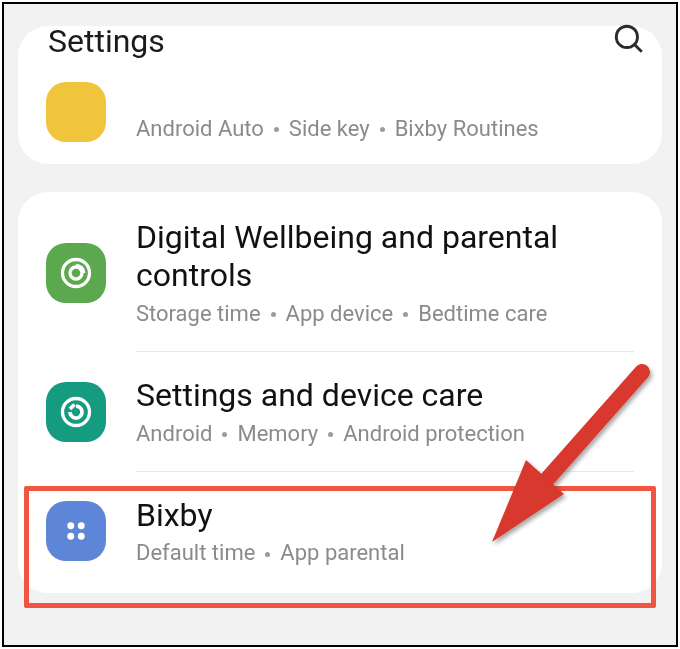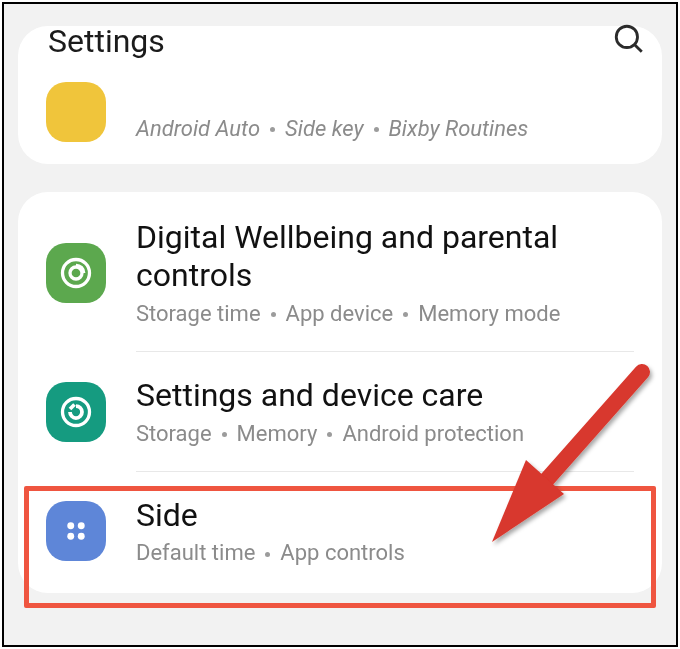--- a/index.html
+++ b/index.html
@@ -41,21 +41,20 @@
     stroke-width: 2;
     fill: none;
   }
   .card {
     background: #fff;
     border-radius: 30px;
     margin: 0 14px;
   }
   .card.cut-top {
     margin-top: -52px;
-    font-style: italic;
   }
   .card.main {
     margin-top: 28px;
     padding: 2px 0;
   }
   .item {
     display: flex;
     align-items: center;
     padding: 24px 22px 24px 28px;
     position: relative;
@@ -163,58 +162,58 @@
       <div class="icon-slot green">
         <svg viewBox="0 0 24 24">
             <circle cx="12" cy="12" r="9"></circle>
             <circle cx="12" cy="12" r="4"></circle>
             <path d="M12 7 A5 5 0 0 1 17 12" stroke-width="2.5"></path>
           </svg>
       </div>
       <div class="texts">
         <div class="title">Digital Wellbeing and parental controls</div>
         <div class="subtitle">
-          <span>Storage time</span><span class="dot"></span><span>App device</span><span class="dot"></span><span>Memory mode</span>
+          <span>Storage time</span><span class="dot"></span><span>App device</span><span class="dot"></span><span>Bedtime care</span>
         </div>
       </div>
     </div>
 
     <div class="divider"></div>
 
     <div class="item">
       <div class="icon-slot teal">
         <svg viewBox="0 0 24 24">
             <circle cx="12" cy="12" r="9"></circle>
             <path d="M8 12 A4 4 0 1 0 12 8" stroke-width="2.5"></path>
             <path d="M11 7 L8 10" stroke-width="2.5"></path>
           </svg>
       </div>
       <div class="texts">
         <div class="title">Settings and device care</div>
         <div class="subtitle">
-          <span>Storage</span><span class="dot"></span><span>Memory</span><span class="dot"></span><span>Android protection</span>
+          <span>Android</span><span class="dot"></span><span>Memory</span><span class="dot"></span><span>Android protection</span>
         </div>
       </div>
     </div>
 
     <div class="divider"></div>
 
     <div class="item">
       <div class="icon-slot blue">
         <svg viewBox="0 0 24 24">
           <circle cx="8.5" cy="8.5" r="2.3" fill="#fff" stroke="none"></circle>
           <circle cx="15.5" cy="8.5" r="2.3" fill="#fff" stroke="none"></circle>
           <circle cx="8.5" cy="15.5" r="2.3" fill="#fff" stroke="none"></circle>
           <circle cx="15.5" cy="15.5" r="2.3" fill="#fff" stroke="none"></circle>
         </svg>
       </div>
       <div class="texts">
-        <div class="title">Side</div>
-        <div class="subtitle">
-          <span>Default time</span><span class="dot"></span><span>App controls</span>
+        <div class="title">Bixby</div>
+        <div class="subtitle">
+          <span>Default time</span><span class="dot"></span><span>App parental</span>
         </div>
       </div>
     </div>
 
   </div>
 
   <div class="highlight"></div>
   <svg class="arrow" style="left:468px; top:348px; width:190px; height:210px;" viewBox="0 0 190 210">
     <defs>
       <filter id="sh" x="-20%" y="-20%" width="140%" height="140%">

